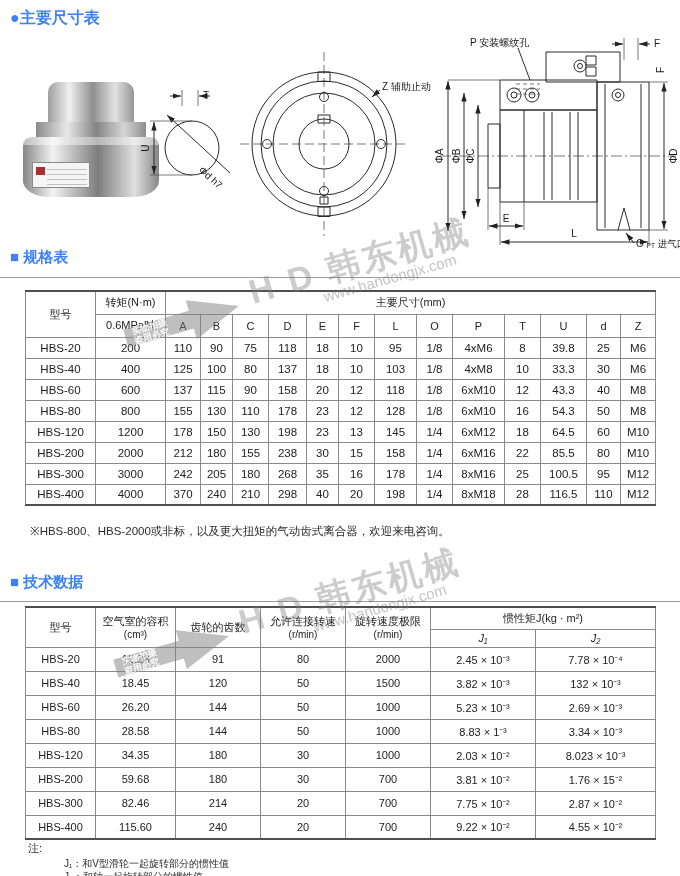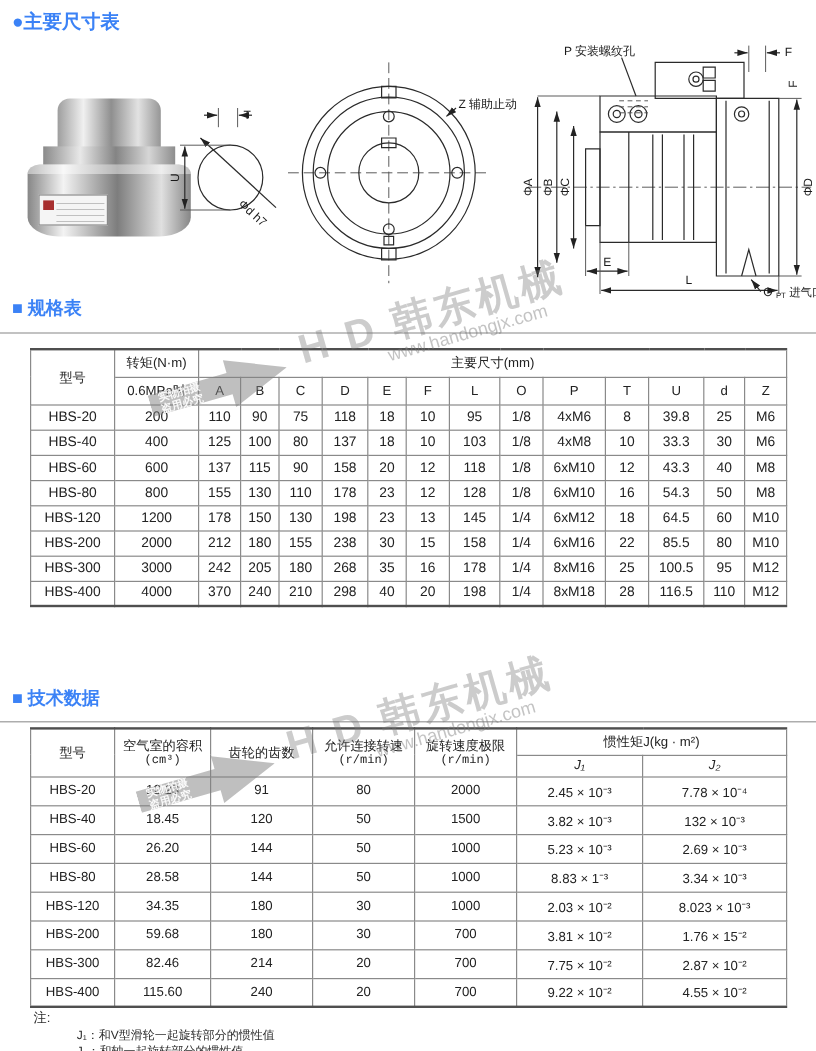--- a/index.html
+++ b/index.html
@@ -46,21 +46,21 @@
   .tech { left:25px; top:606px; width:630px; }
   th, td { border:1px solid #8a8a8a; text-align:center; vertical-align:middle;
            font-weight:normal; color:#222; padding:0; }
   table { border-top:2px solid #4f4f4f; border-bottom:2px solid #4f4f4f; }
   .spec th { font-size:11px; height:23px; }
   .spec td { font-size:11.5px; height:21px; }
   .tech th { font-size:11px; }
   .tech td { font-size:11px; height:24px; }
   .tech .hrow1 th { height:22px; }
   .tech .hrow2 th { height:18px;font-style:italic; }
-  .hsub { font-size:10px;font-family:Liberation Mono, monospace; }
+  .hsub { font-size:10px; }
 
   .spec-note { position:absolute; left:30px; top:523px; font-size:11.5px; color:#2c2c2c; }
 
   .notes { position:absolute; left:28px; top:841px; font-size:10px; color:#2c2c2c; }
   .notes-label { font-size:11px; margin-bottom:1px; }
   .notes-line { margin-left:36px; line-height:13px; }
 
   
   .wm { position:absolute; display:flex; align-items:flex-end; gap:14px;
         transform:rotate(-16deg); pointer-events:none; }
@@ -386,20 +386,21 @@
           <td>1/4</td>
           <td>8xM18</td>
           <td>28</td>
           <td>116.5</td>
           <td>110</td>
           <td>M12</td>
         </tr>
       </tbody>
   </table>
 
+  <div class="spec-note">※HBS-800、HBS-2000或非标，以及更大扭矩的气动齿式离合器，欢迎来电咨询。</div>
 
   <div class="sec-title t3">■ 技术数据</div>
   <div class="rule r2"></div>
 
   <table class="tech">
     <colgroup>
       <col style="width:70px">
         <col style="width:80px">
         <col style="width:85px">
         <col style="width:85px">

